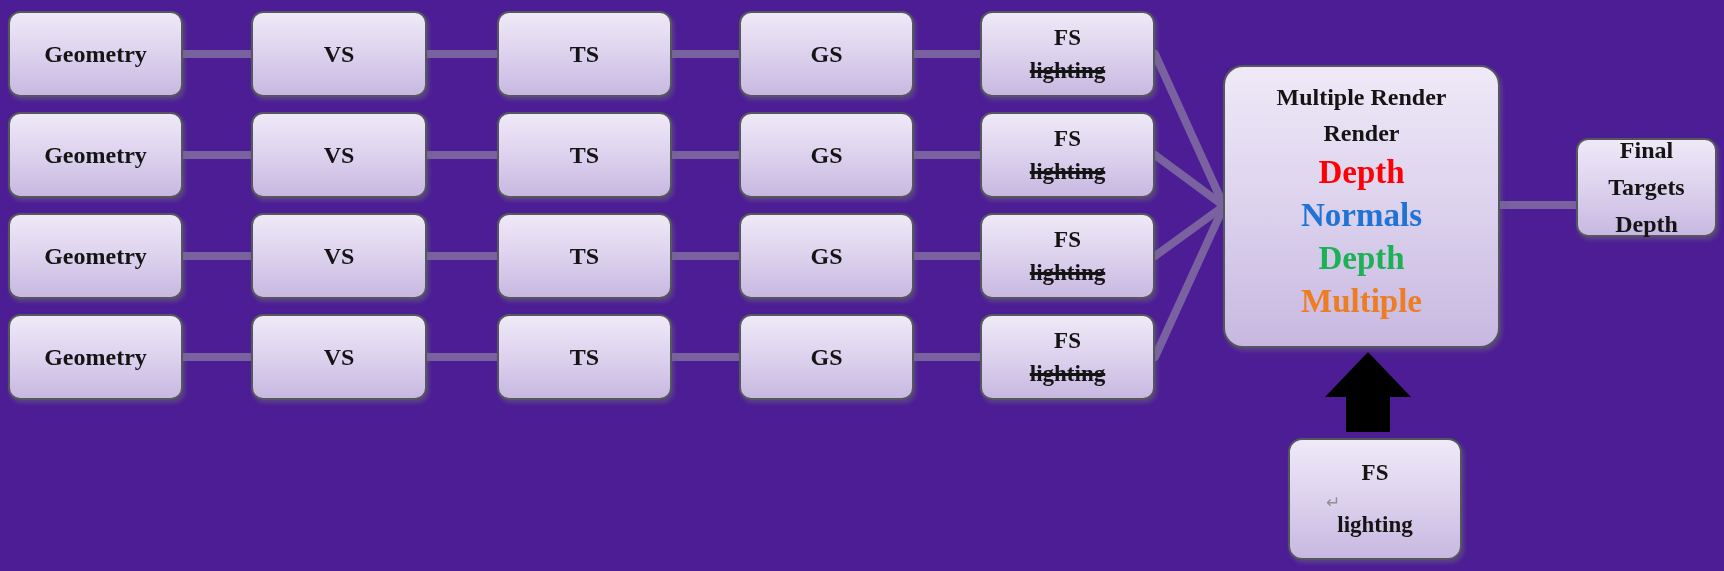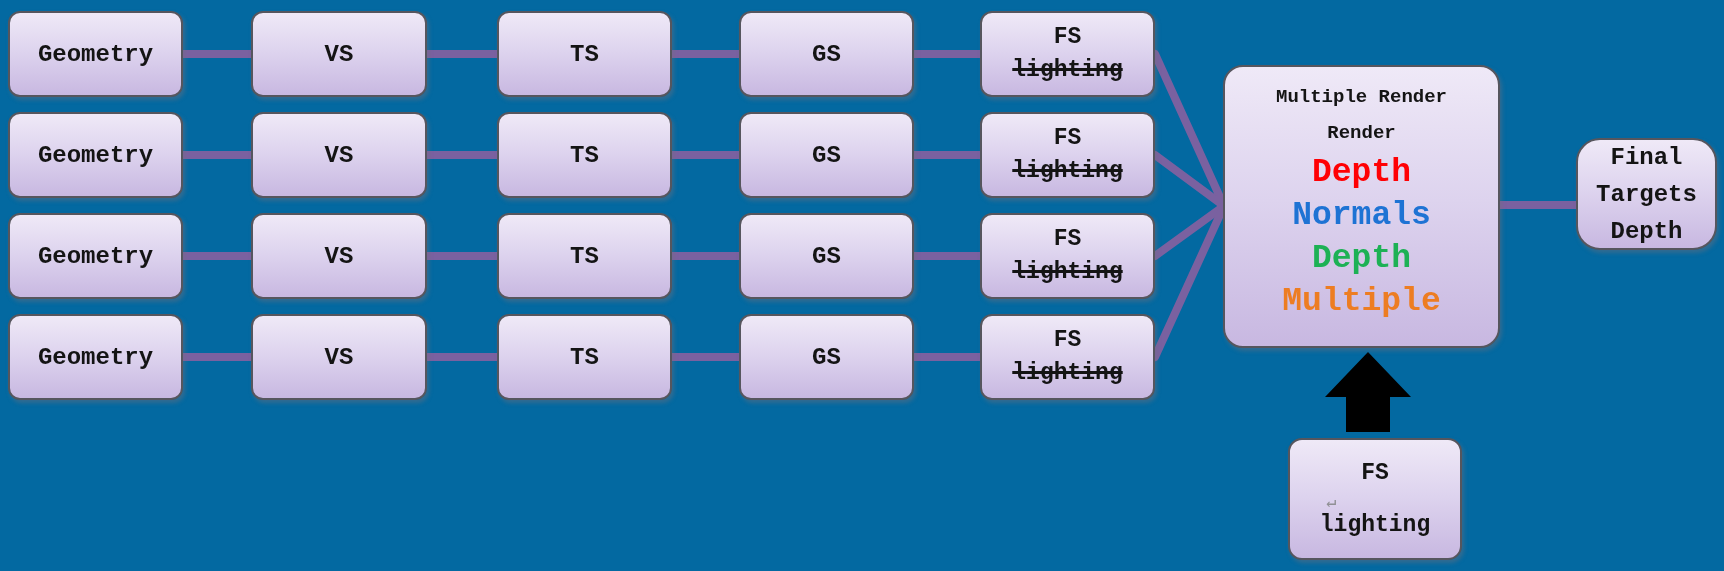--- a/index.html
+++ b/index.html
@@ -1,38 +1,38 @@
 <!DOCTYPE html>
 <html><head>
 <meta charset="utf-8">
 <style>
   html,body { margin:0; padding:0; background:#ffffff; }
   .canvas {
-    position:relative; width:1724px; height:571px; background:#0369a1;
-    font-family:Liberation Mono, monospace; overflow:hidden;
+    position:relative; width:1724px; height:571px; background:#4c1d95;
+    font-family:Liberation Serif, serif; overflow:hidden;
   }
   .wires { position:absolute; left:0; top:0; width:1724px; height:571px; }
   .box {
     position:absolute; box-sizing:border-box;
     border:2px solid #56565e; border-radius:12px;
     background:linear-gradient(180deg,#efe9f7 0%,#ddd3ee 48%,#c8b8e1 100%);
     box-shadow:2px 3px 4px rgba(110,110,125,0.45);
     display:flex; flex-direction:column; align-items:center; justify-content:center;
     font-weight:bold; color:#141414; text-align:center;
   }
   .stage { width:175px; height:86px; font-size:24px; }
   .fs-box { line-height:33px; font-size:23px; }
   .struck { text-decoration:line-through; text-decoration-thickness:3px; }
   .mrt {
     left:1223px; top:65px; width:277px; height:283px; border-radius:20px;
     justify-content:flex-start; padding-top:12px;
   }
-  .mrt-title { font-size:19px; line-height:36px; }
+  .mrt-title { font-size:24px; line-height:36px; }
   .mrt-item  { font-size:33px; line-height:43px; }
-  .frt { left:1576px; top:138px; width:141px; height:112px; border-radius:24px;
+  .frt { left:1576px; top:138px; width:141px; height:99px; border-radius:12px;
          font-size:24px; line-height:37px; }
   .bfs { left:1288px; top:438px; width:174px; height:122px; border-radius:14px;
          font-size:23px; line-height:34px; }
   .bfs .line1 { margin-bottom:18px; }
   .return-glyph {
     position:absolute; left:36px; top:54px; font-size:17px; line-height:17px;
     color:#909094; font-weight:normal;
   }
 </style>
 </head>

